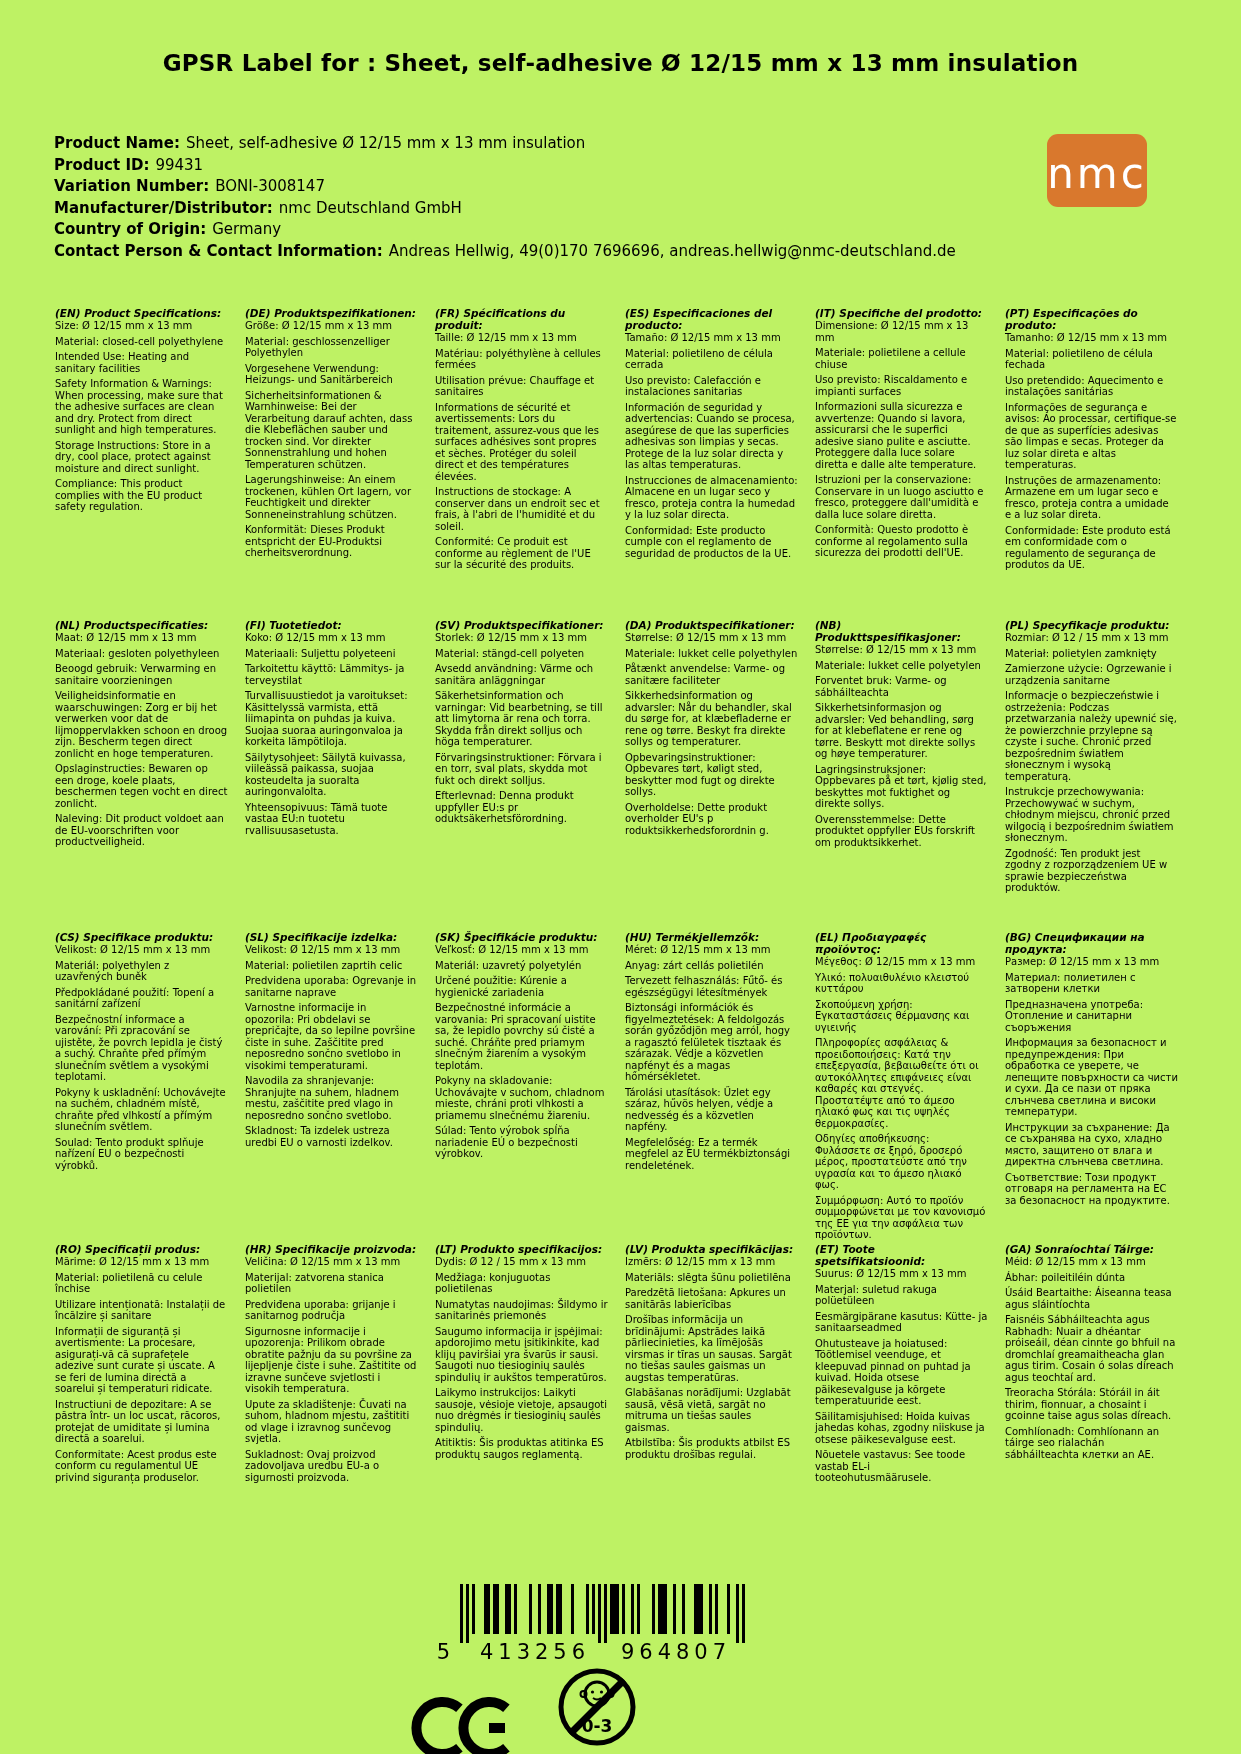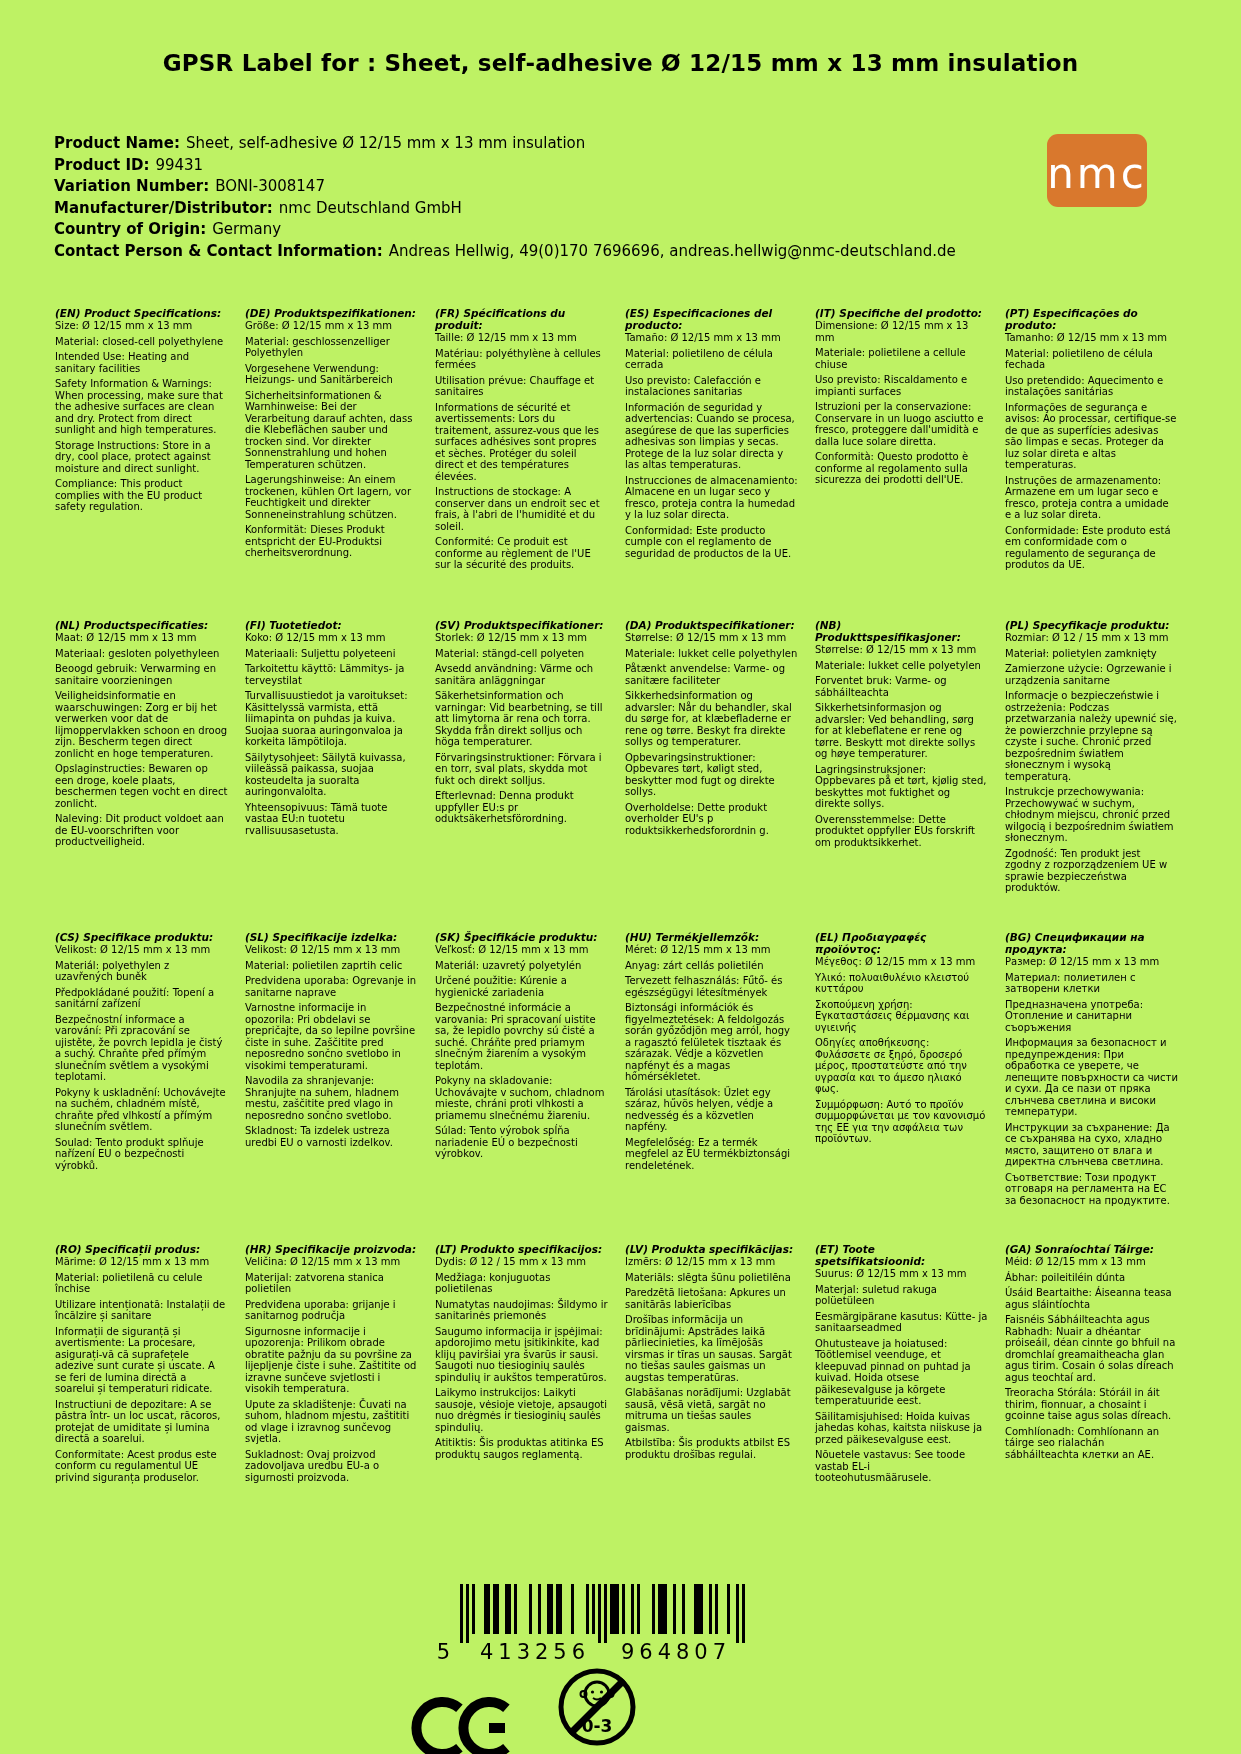--- a/index.html
+++ b/index.html
@@ -87,20 +87,21 @@
         <p>Uso previsto: Calefacción e instalaciones sanitarias</p>
         <p>Información de seguridad y advertencias: Cuando se procesa, asegúrese de que las superficies adhesivas son limpias y secas. Protege de la luz solar directa y las altas temperaturas.</p>
         <p>Instrucciones de almacenamiento: Almacene en un lugar seco y fresco, proteja contra la humedad y la luz solar directa.</p>
         <p>Conformidad: Este producto cumple con el reglamento de seguridad de productos de la UE.</p>
       </div>
       <div class="lang-cell">
         <h3>(IT) Specifiche del prodotto:</h3>
         <p>Dimensione: Ø 12/15 mm x 13 mm</p>
         <p>Materiale: polietilene a cellule chiuse</p>
         <p>Uso previsto: Riscaldamento e impianti surfaces</p>
+        <p>Informazioni sulla sicurezza e avvertenze: Quando si lavora, assicurarsi che le superfici adesive siano pulite e asciutte. Proteggere dalla luce solare diretta e dalle alte temperature.</p>
         <p>Istruzioni per la conservazione: Conservare in un luogo asciutto e fresco, proteggere dall'umidità e dalla luce solare diretta.</p>
         <p>Conformità: Questo prodotto è conforme al regolamento sulla sicurezza dei prodotti dell'UE.</p>
       </div>
       <div class="lang-cell">
         <h3>(PT) Especificações do produto:</h3>
         <p>Tamanho: Ø 12/15 mm x 13 mm</p>
         <p>Material: polietileno de célula fechada</p>
         <p>Uso pretendido: Aquecimento e instalações sanitárias</p>
         <p>Informações de segurança e avisos: Ao processar, certifique-se de que as superfícies adesivas são limpas e secas. Proteger da luz solar direta e altas temperaturas.</p>
         <p>Instruções de armazenamento: Armazene em um lugar seco e fresco, proteja contra a umidade e a luz solar direta.</p>
@@ -194,20 +195,21 @@
         <p>Tervezett felhasználás: Fűtő- és egészségügyi létesítmények</p>
         <p>Biztonsági információk és figyelmeztetések: A feldolgozás során győződjön meg arról, hogy a ragasztó felületek tisztaak és szárazak. Védje a közvetlen napfényt és a magas hőmérsékletet.</p>
         <p>Tárolási utasítások: Űzlet egy száraz, hűvös helyen, védje a nedvesség és a közvetlen napfény.</p>
         <p>Megfelelőség: Ez a termék megfelel az EU termékbiztonsági rendeletének.</p>
       </div>
       <div class="lang-cell">
         <h3>(EL) Προδιαγραφές προϊόντος:</h3>
         <p>Μέγεθος: Ø 12/15 mm x 13 mm</p>
         <p>Υλικό: πολυαιθυλένιο κλειστού κυττάρου</p>
         <p>Σκοπούμενη χρήση: Εγκαταστάσεις θέρμανσης και υγιεινής</p>
+        <p>Πληροφορίες ασφάλειας &amp; προειδοποιήσεις: Κατά την επεξεργασία, βεβαιωθείτε ότι οι αυτοκόλλητες επιφάνειες είναι καθαρές και στεγνές. Προστατέψτε από το άμεσο ηλιακό φως και τις υψηλές θερμοκρασίες.</p>
         <p>Οδηγίες αποθήκευσης: Φυλάσσετε σε ξηρό, δροσερό μέρος, προστατεύστε από την υγρασία και το άμεσο ηλιακό φως.</p>
         <p>Συμμόρφωση: Αυτό το προϊόν συμμορφώνεται με τον κανονισμό της ΕΕ για την ασφάλεια των προϊόντων.</p>
       </div>
       <div class="lang-cell">
         <h3>(BG) Спецификации на продукта:</h3>
         <p>Размер: Ø 12/15 mm x 13 mm</p>
         <p>Материал: полиетилен с затворени клетки</p>
         <p>Предназначена употреба: Отопление и санитарни съоръжения</p>
         <p>Информация за безопасност и предупреждения: При обработка се уверете, че лепещите повърхности са чисти и сухи. Да се пази от пряка слънчева светлина и високи температури.</p>
         <p>Инструкции за съхранение: Да се съхранява на сухо, хладно място, защитено от влага и директна слънчева светлина.</p>
@@ -248,21 +250,21 @@
         <p>Drošības informācija un brīdinājumi: Apstrādes laikā pārliecinieties, ka līmējošās virsmas ir tīras un sausas. Sargāt no tiešas saules gaismas un augstas temperatūras.</p>
         <p>Glabāšanas norādījumi: Uzglabāt sausā, vēsā vietā, sargāt no mitruma un tiešas saules gaismas.</p>
         <p>Atbilstība: Šis produkts atbilst ES produktu drošības regulai.</p>
       </div>
       <div class="lang-cell">
         <h3>(ET) Toote spetsifikatsioonid:</h3>
         <p>Suurus: Ø 12/15 mm x 13 mm</p>
         <p>Materjal: suletud rakuga polüetüleen</p>
         <p>Eesmärgipärane kasutus: Kütte- ja sanitaarseadmed</p>
         <p>Ohutusteave ja hoiatused: Töötlemisel veenduge, et kleepuvad pinnad on puhtad ja kuivad. Hoida otsese päikesevalguse ja kõrgete temperatuuride eest.</p>
-        <p>Säilitamisjuhised: Hoida kuivas jahedas kohas, kaitsta niiskuse ja przed päikesevalguse eest.</p>
+        <p>Säilitamisjuhised: Hoida kuivas jahedas kohas, zgodny niiskuse ja otsese päikesevalguse eest.</p>
         <p>Nõuetele vastavus: See toode vastab EL-i tooteohutusmäärusele.</p>
       </div>
       <div class="lang-cell">
         <h3>(GA) Sonraíochtaí Táirge:</h3>
         <p>Méid: Ø 12/15 mm x 13 mm</p>
         <p>Ábhar: poileitiléin dúnta</p>
         <p>Úsáid Beartaithe: Áiseanna teasa agus sláintíochta</p>
         <p>Faisnéis Sábháilteachta agus Rabhadh: Nuair a dhéantar próiseáil, déan cinnte go bhfuil na dromchlaí greamaitheacha glan agus tirim. Cosain ó solas díreach agus teochtaí ard.</p>
         <p>Treoracha Stórála: Stóráil in áit thirim, fionnuar, a chosaint i gcoinne taise agus solas díreach.</p>
         <p>Comhlíonadh: Comhlíonann an táirge seo rialachán sábháilteachta клетки an AE.</p>

